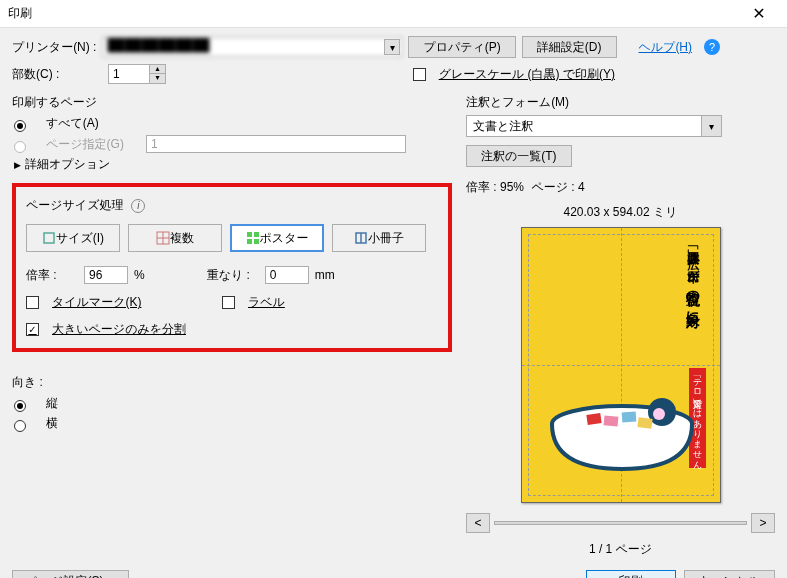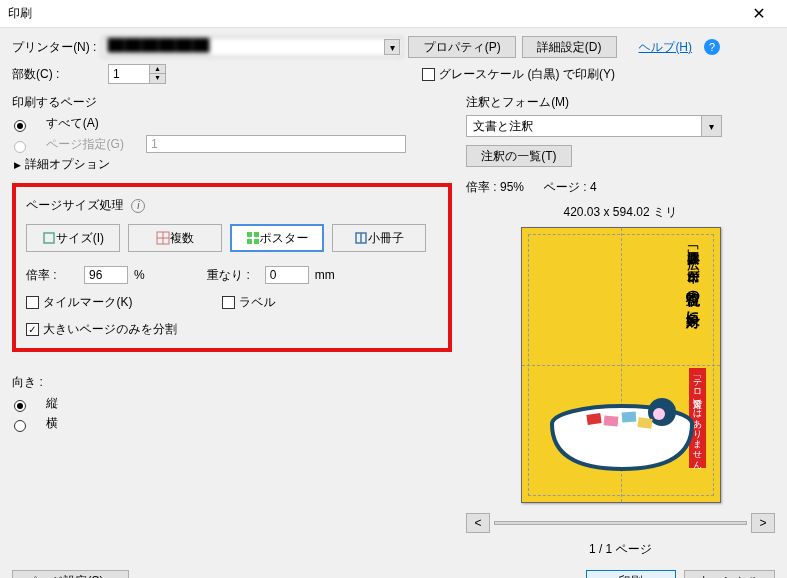--- a/index.html
+++ b/index.html
@@ -16,21 +16,21 @@
 .btn { background: #e1e1e1; border: 1px solid #adadad; height: 22px; padding: 0 14px; cursor: pointer; display: inline-flex; align-items: center; justify-content: center; }
 .btn-wide { min-width: 90px; }
 .help-link { color: #0066cc; margin-left: 16px; text-decoration: underline; cursor: pointer; }
 .help-icon { width: 16px; height: 16px; border-radius: 50%; background: #1e90ff; color: #fff; display: inline-flex; align-items: center; justify-content: center; font-size: 11px; margin-left: 6px; }
 .row2 { display: flex; align-items: center; gap: 6px; margin-bottom: 10px; }
 .spinner { display:flex; width: 58px; border: 1px solid #adadad; background:#fff;}
 .spinner input { border:none; width: 40px; padding-left: 4px; outline: none; }
 .spinner-arrows { width: 16px; display:flex; flex-direction:column; border-left:1px solid #adadad;}
 .spinner-arrows div { height: 9px; font-size: 8px; text-align:center; line-height:8px; background:#e1e1e1; cursor:pointer;}
 .spinner-arrows div:first-child { border-bottom:1px solid #adadad;}
-.checkbox-label { display: inline-flex; align-items: center; gap: 4px; cursor:pointer; }
+.checkbox-label { display: inline-flex; align-items: center; gap: 13px; cursor:pointer;text-decoration:underline; }
 .chk { width: 13px; height: 13px; border: 1px solid #333; background: #fff; display:inline-flex;align-items:center;justify-content:center;font-size:10px;}
 .columns { display: flex; gap: 14px; }
 .left-col { width: 440px; }
 .right-col { flex: 1; }
 .group-title { margin-bottom: 4px; }
 .radio { width: 12px; height: 12px; border: 1px solid #333; border-radius: 50%; display: inline-flex; align-items:center; justify-content:center; margin-right: 4px; background:#fff;}
 .radio.checked::after { content:""; width:6px; height:6px; background:#000; border-radius:50%;}
 .radio-row { margin: 3px 0 3px 2px; display:flex; align-items:flex-end; gap:16px;}
 .disabled { color: #a0a0a0; }
 .page-input { width: 260px; height: 18px; border: 1px solid #adadad; background: #fff; padding-left: 4px; margin-left: 6px;}
@@ -199,21 +199,21 @@
       <div class="select-box">
         <span>文書と注釈</span>
         <div class="arrow">▾</div>
       </div>
       <div style="margin-top:8px">
         <div class="btn">注釈の一覧(T)</div>
       </div>
       <div class="zoom-line">
         <span>倍率 :</span>
         <span>95%</span>
-        <span style="margin-left:16px">ページ :</span>
+        <span style="margin-left:4px">ページ :</span>
         <span>4</span>
       </div>
       <div class="preview-dims">420.03 x 594.02 ミリ</div>
       <div class="preview">
         <div class="preview-inner"></div>
         <div class="preview-vline"></div>
         <div class="preview-hline"></div>
         <div class="poster-txt">
           <span>「共謀罪」</span>
           <span style="font-size:12px">広い市民が</span>

